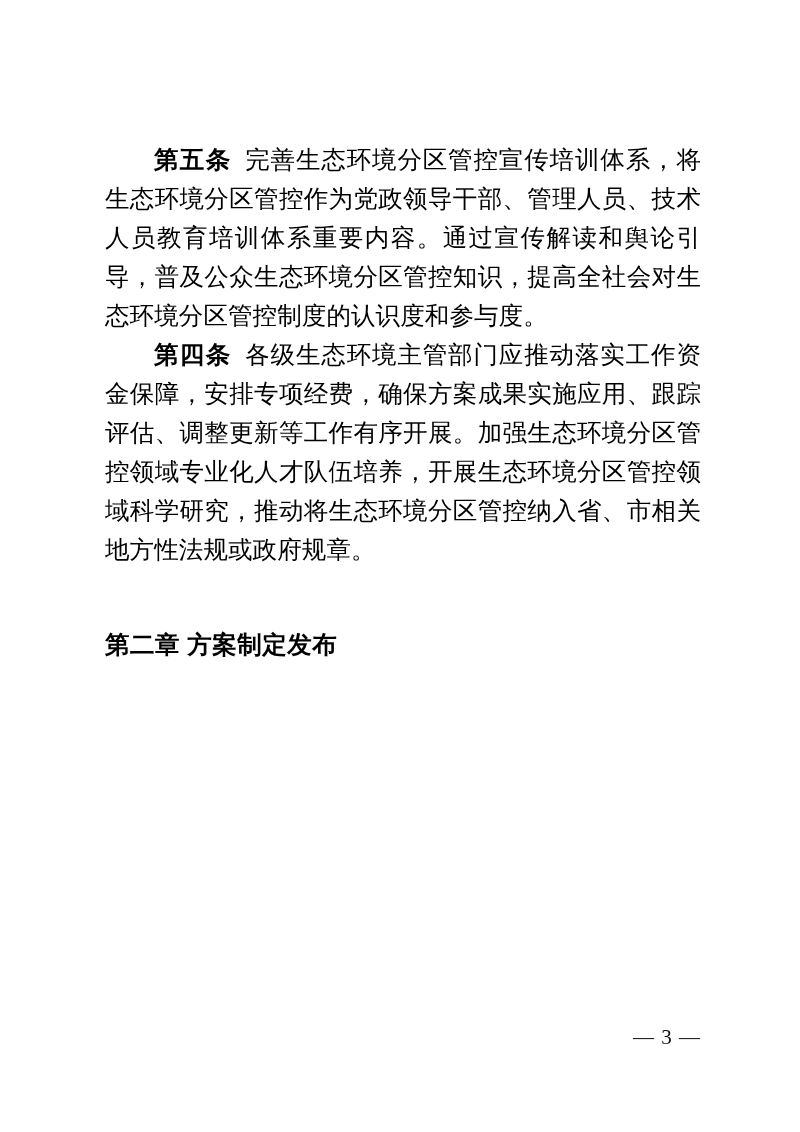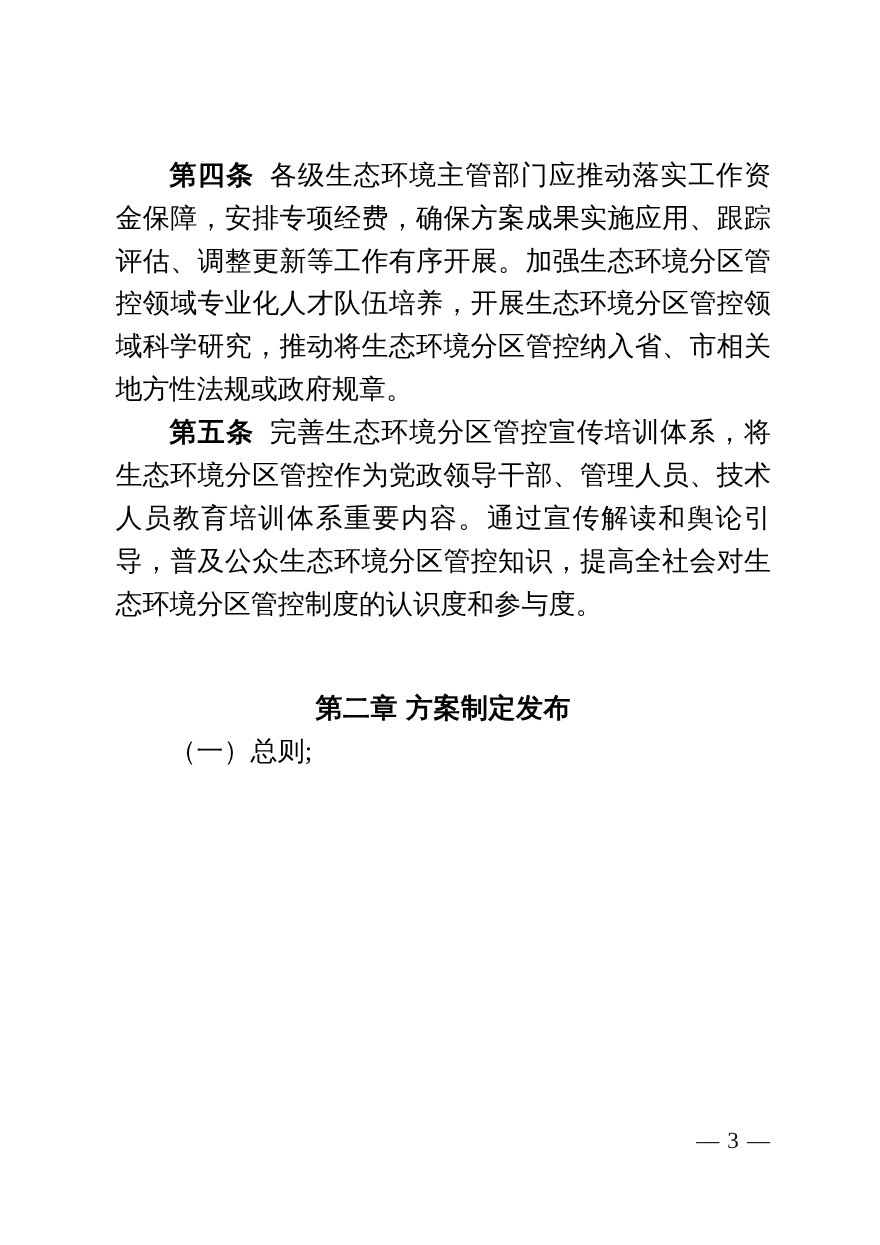--- a/index.html
+++ b/index.html
@@ -52,21 +52,21 @@
     content: "\2002";
     font-weight: normal;
   }
 
   
   .chapter-heading {
     font-family: "Liberation Sans", "DejaVu Sans", sans-serif;
     font-weight: bold;
     font-size: 24.5px;
     line-height: 39px;
-    text-align: center;
+    text-align: left;
     text-indent: 0;
     margin: 0;
     letter-spacing: 0.5px;
   }
 
   .spacer-line {
     height: 39px;
     line-height: 39px;
     font-size: 24.5px;
   }
@@ -100,30 +100,29 @@
     color: #111111;
   }
 </style>
 </head>
 <body>
 
 <div class="page">
 
   <div class="text-column">
 
+    <p class="article"><span class="article-label">第五条</span><span>完善生态环境分区管控宣传培训体系，将生态环境分区管控作为党政领导干部、管理人员、技术人员教育培训体系重要内容。通过宣传解读和舆论引导，普及公众生态环境分区管控知识，提高全社会对生态环境分区管控制度的认识度和参与度。</span></p>
+
     <p class="article"><span class="article-label">第四条</span><span>各级生态环境主管部门应推动落实工作资金保障，安排专项经费，确保方案成果实施应用、跟踪评估、调整更新等工作有序开展。加强生态环境分区管控领域专业化人才队伍培养，开展生态环境分区管控领域科学研究，推动将生态环境分区管控纳入省、市相关地方性法规或政府规章。</span></p>
-
-    <p class="article"><span class="article-label">第五条</span><span>完善生态环境分区管控宣传培训体系，将生态环境分区管控作为党政领导干部、管理人员、技术人员教育培训体系重要内容。通过宣传解读和舆论引导，普及公众生态环境分区管控知识，提高全社会对生态环境分区管控制度的认识度和参与度。</span></p>
 
     <div class="spacer-line"></div>
     <div class="spacer-half"></div>
 
     <p class="chapter-heading">第二章 方案制定发布</p>
 
 
 
-    <p class="list-item">（一）总则;</p>
 
   </div>
 
   <div class="page-footer">— 3 —</div>
 
 </div>
 
 </body></html>

